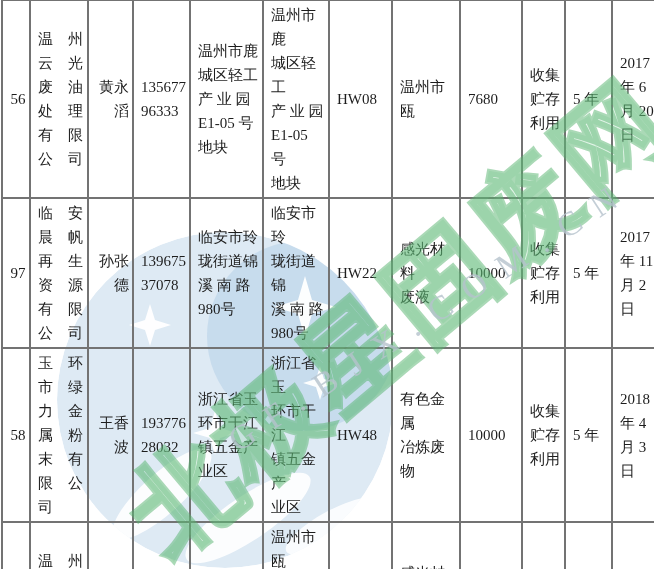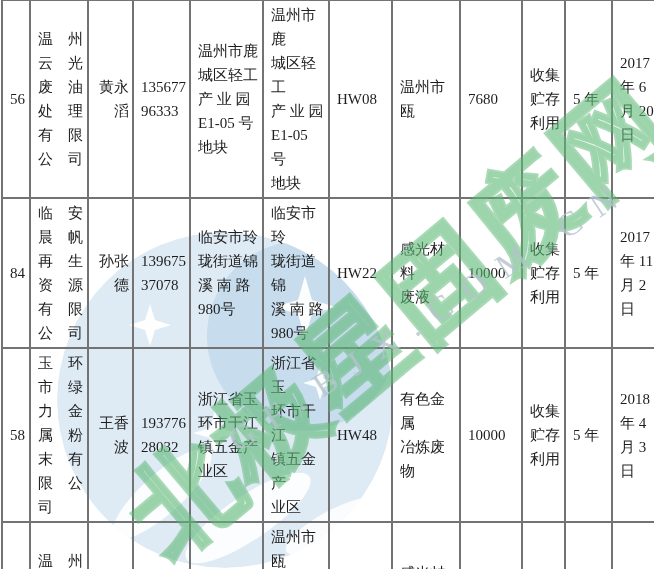--- a/index.html
+++ b/index.html
@@ -29,21 +29,21 @@
     position:absolute;left:1px;top:-1px;z-index:2;
     border-collapse:collapse;table-layout:fixed;width:670px;
     font-size:15px;color:#1d1d1d;background:transparent;
   }
   #doc-table td{
     border:2px solid #737373;vertical-align:middle;white-space:pre-line;
     line-height:24px;padding:2px 3px 2px 7px;overflow:hidden;
     background:transparent;
   }
   .r1{height:138px}.r2{height:140px}.r3{height:157px}.r4{height:150px}
-  .c-no{vertical-align:top;padding:3px 1px 2px 1px;}
+  .c-no{text-align:center;vertical-align:top;padding:3px 1px 2px 1px;}
   .c-company{vertical-align:top;line-height:22px;padding-top:7px;margin-top:40px;}
   .c-person{text-align:right;padding-left:2px;padding-right:2px;}
   .c-top{vertical-align:top;padding-top:7px;}
   .c-date{line-height:26px;}
 </style>
 </head>
 <body>
 
 <div id="stage">
 
@@ -109,21 +109,21 @@
       <td class="c-top">收集
 贮存
 利用</td>
       <td>5 年</td>
       <td class="c-date">2017
 年  6
 月 20
 日</td>
     </tr>
     <tr class="r2">
-      <td class="c-no">84</td>
+      <td class="c-no">97</td>
       <td class="c-company">临　安
 晨　帆
 再　生
 资　源
 有　限
 公　司</td>
       <td class="c-person">孙张德</td>
       <td>139675
 37078</td>
       <td>临安市玲

